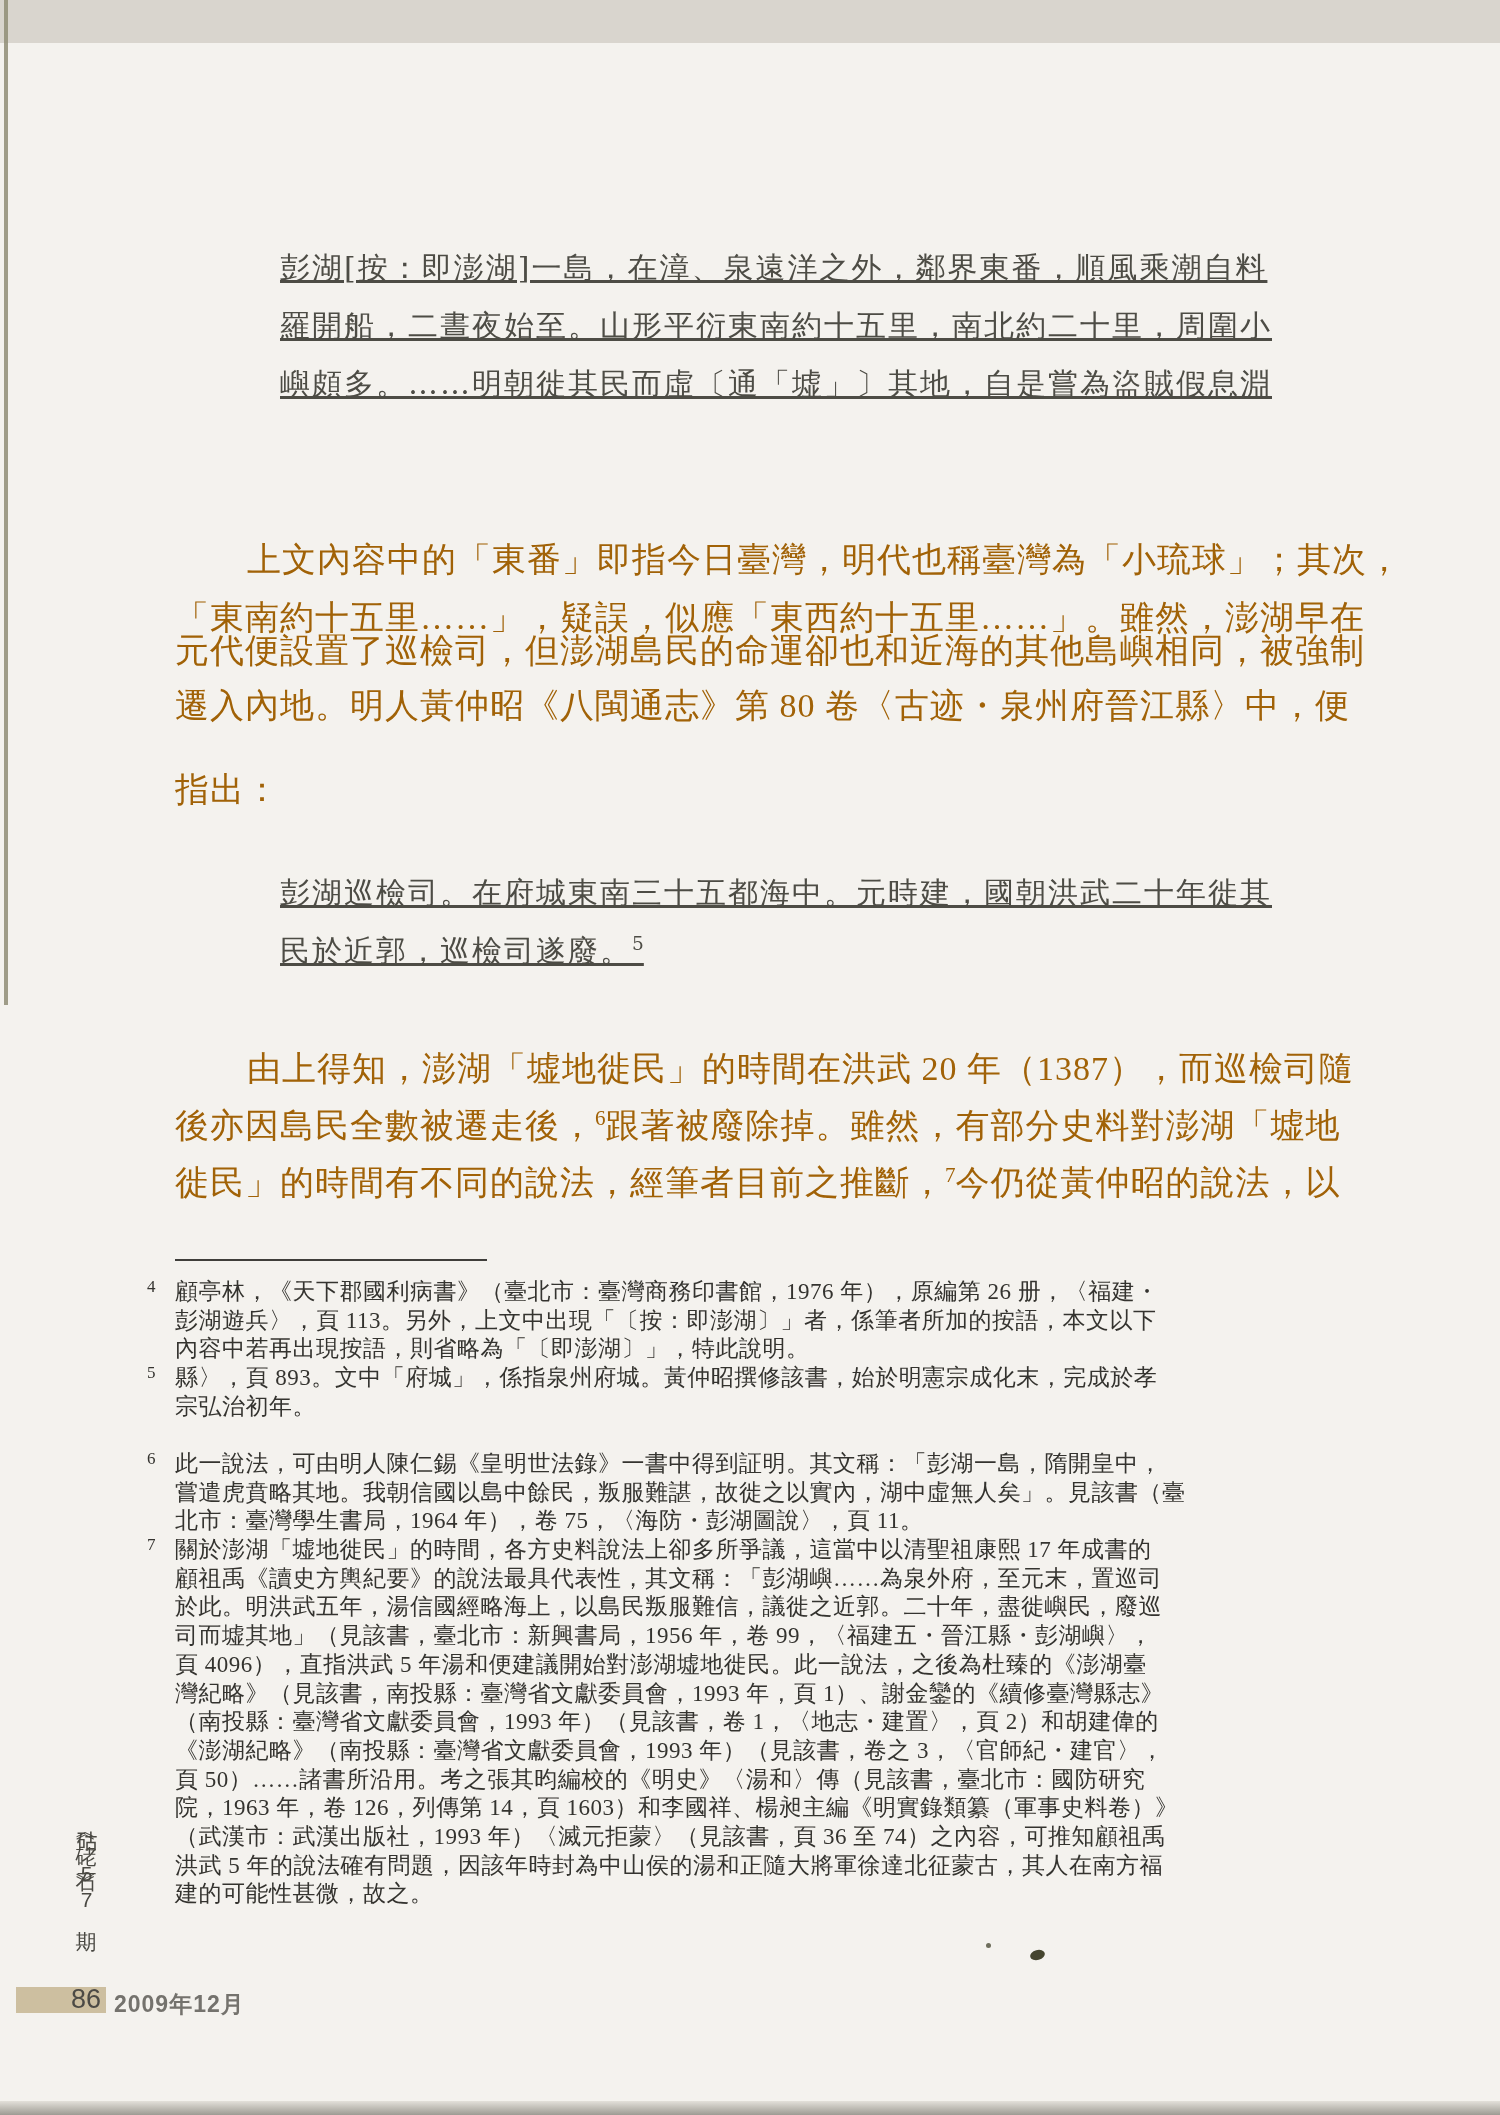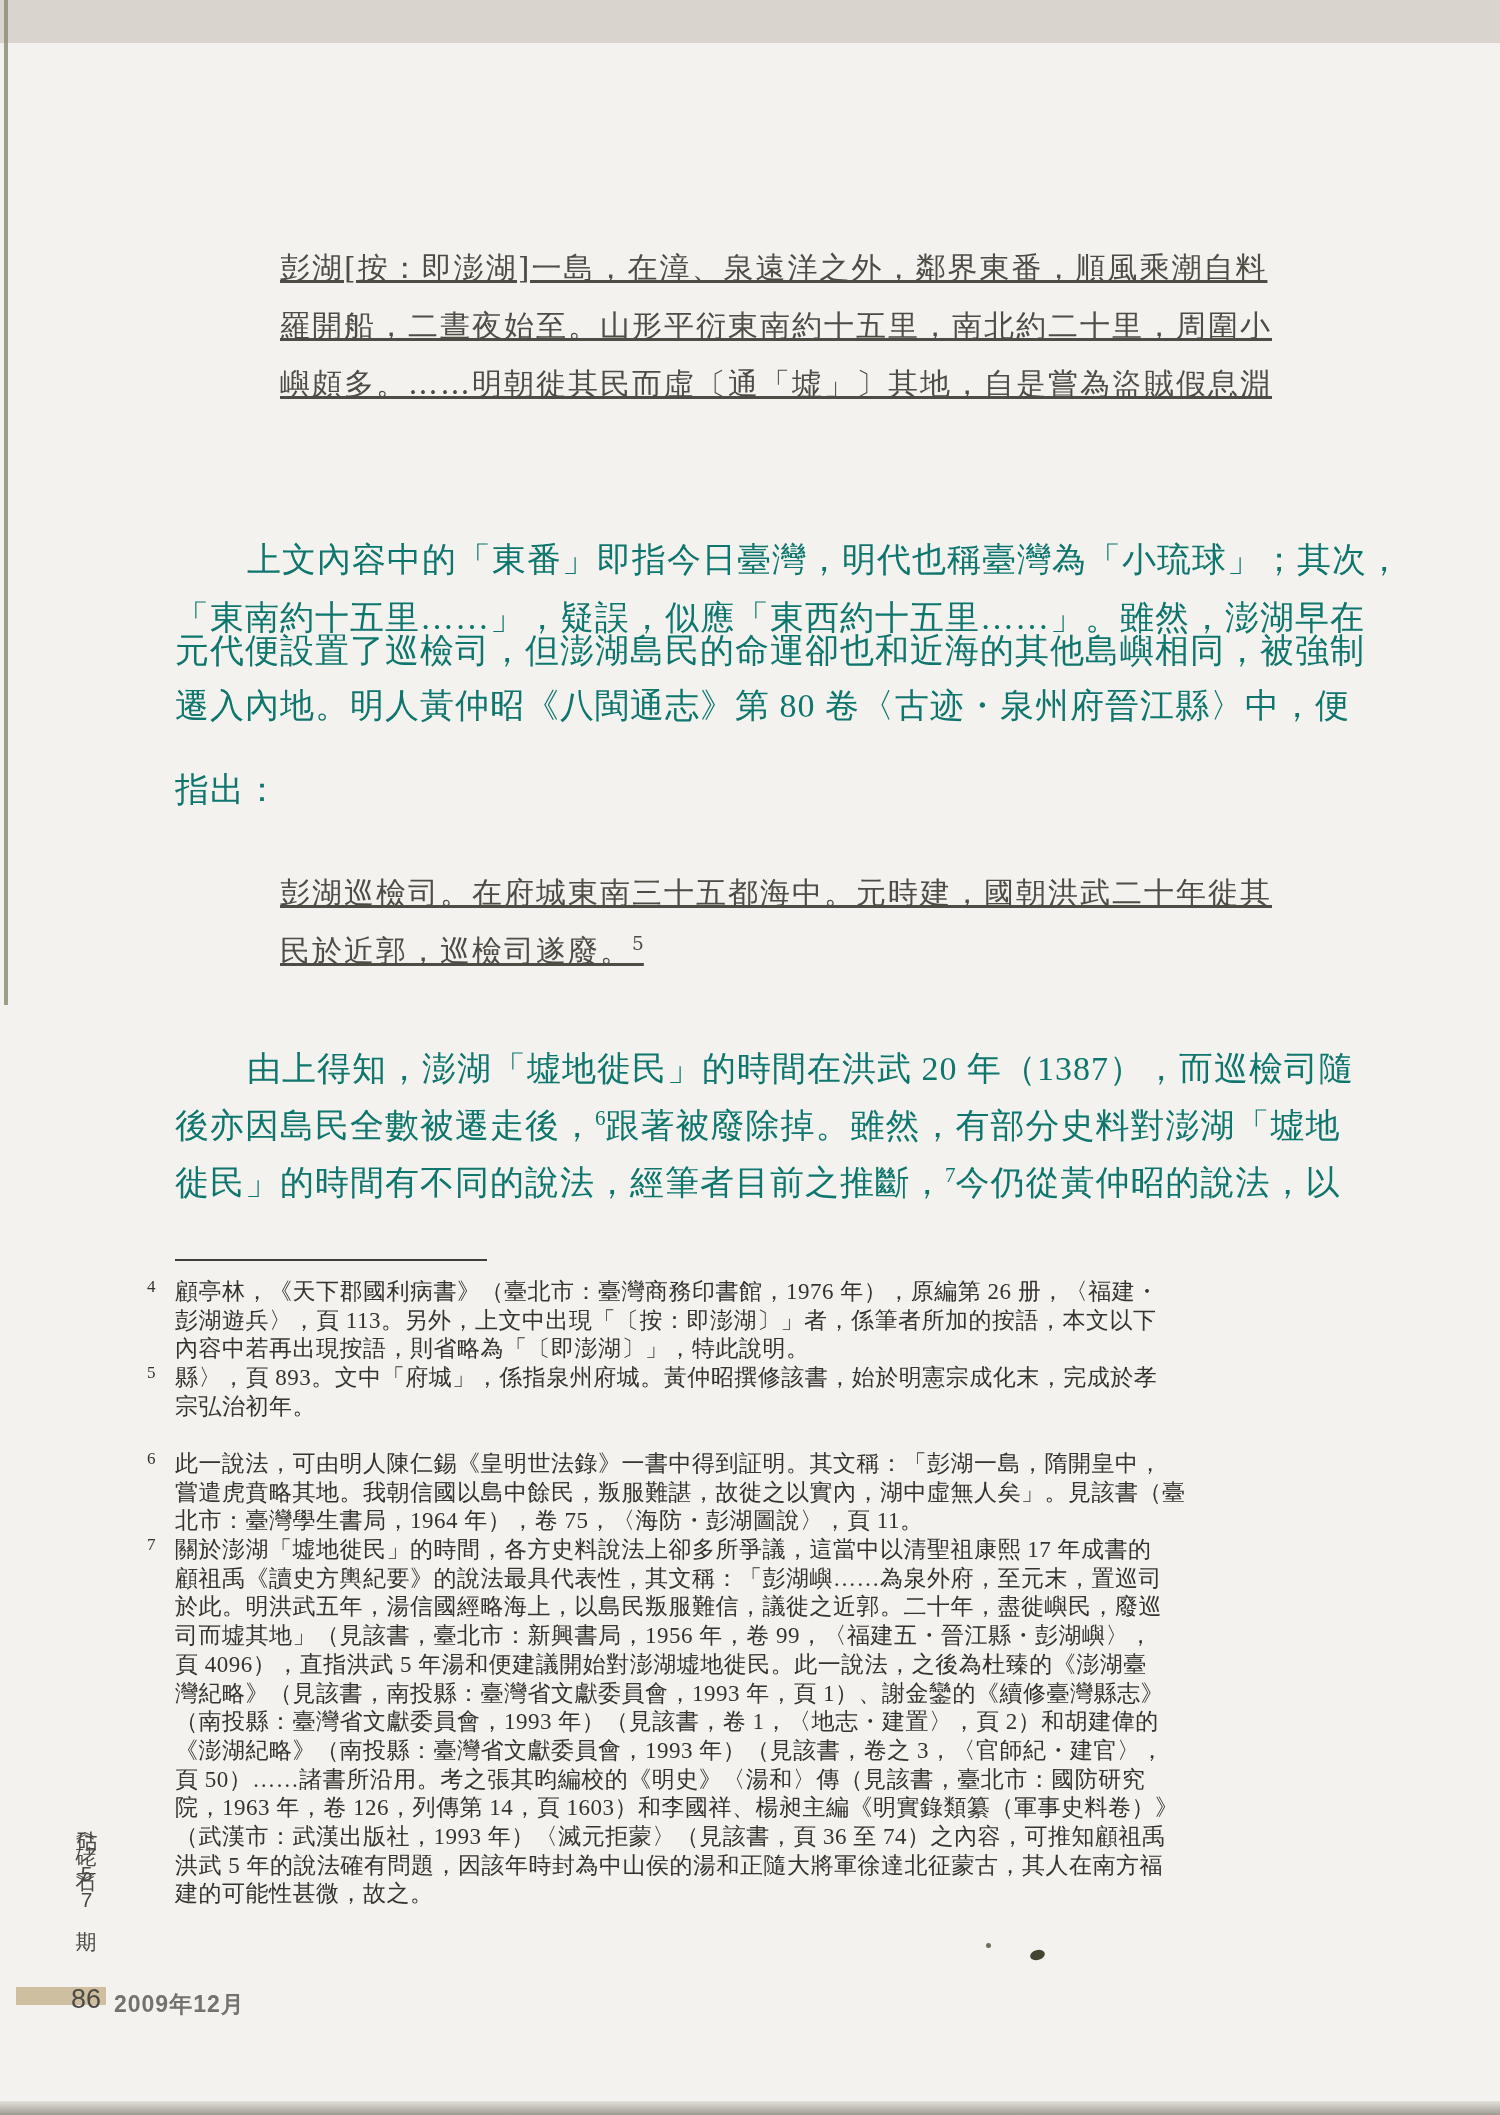--- a/index.html
+++ b/index.html
@@ -16,42 +16,42 @@
     background:linear-gradient(#e3e0da,#9d9b93);}
   .line{position:absolute;white-space:nowrap;}
   .quote-line{
     left:280px;
     font-size:30px;letter-spacing:2px;color:#4d4c45;
     font-family:"DejaVu Serif","Liberation Serif",serif;
     text-decoration:underline;
   }
   .body-line{
     left:175px;
-    font-size:34px;letter-spacing:1px;color:#0f766e;
+    font-size:34px;letter-spacing:1px;color:#a16207;
   }
   .indent{padding-left:72px;}
   .fn-rule{position:absolute;left:175px;top:1259px;width:312px;height:2px;background:#3f3e3a;}
   .footnote{
     position:absolute;left:175px;width:1170px;
     font-size:23px;line-height:28.7px;letter-spacing:.5px;color:#34332f;
   }
   .footnote .fn-num{
     position:absolute;left:-28px;top:-5px;
     font-size:17px;color:#34332f;letter-spacing:0;
   }
   .fn-line{white-space:nowrap;}
   sup.ref{font-size:.62em;vertical-align:super;line-height:0;letter-spacing:0;}
   .sidebar-title{
     position:absolute;left:72px;top:1826px;height:175px;
     writing-mode:vertical-rl;text-orientation:upright;
     font-family:"Liberation Sans","DejaVu Sans",sans-serif;
     font-size:21px;letter-spacing:3px;color:#4a4943;
   }
   .page-num-bar{
-    position:absolute;left:16px;top:1987px;width:90px;height:18px;
+    position:absolute;left:16px;top:1987px;width:90px;height:26px;
     background:#cdbfa0;
   }
   .page-num{
     position:absolute;right:5px;top:-3px;
     font-family:"Liberation Sans","DejaVu Sans",sans-serif;
     font-size:27px;color:#4c4a45;
   }
   .footer-date{
     position:absolute;left:114px;top:1989px;
     font-family:"Liberation Sans","DejaVu Sans",sans-serif;

